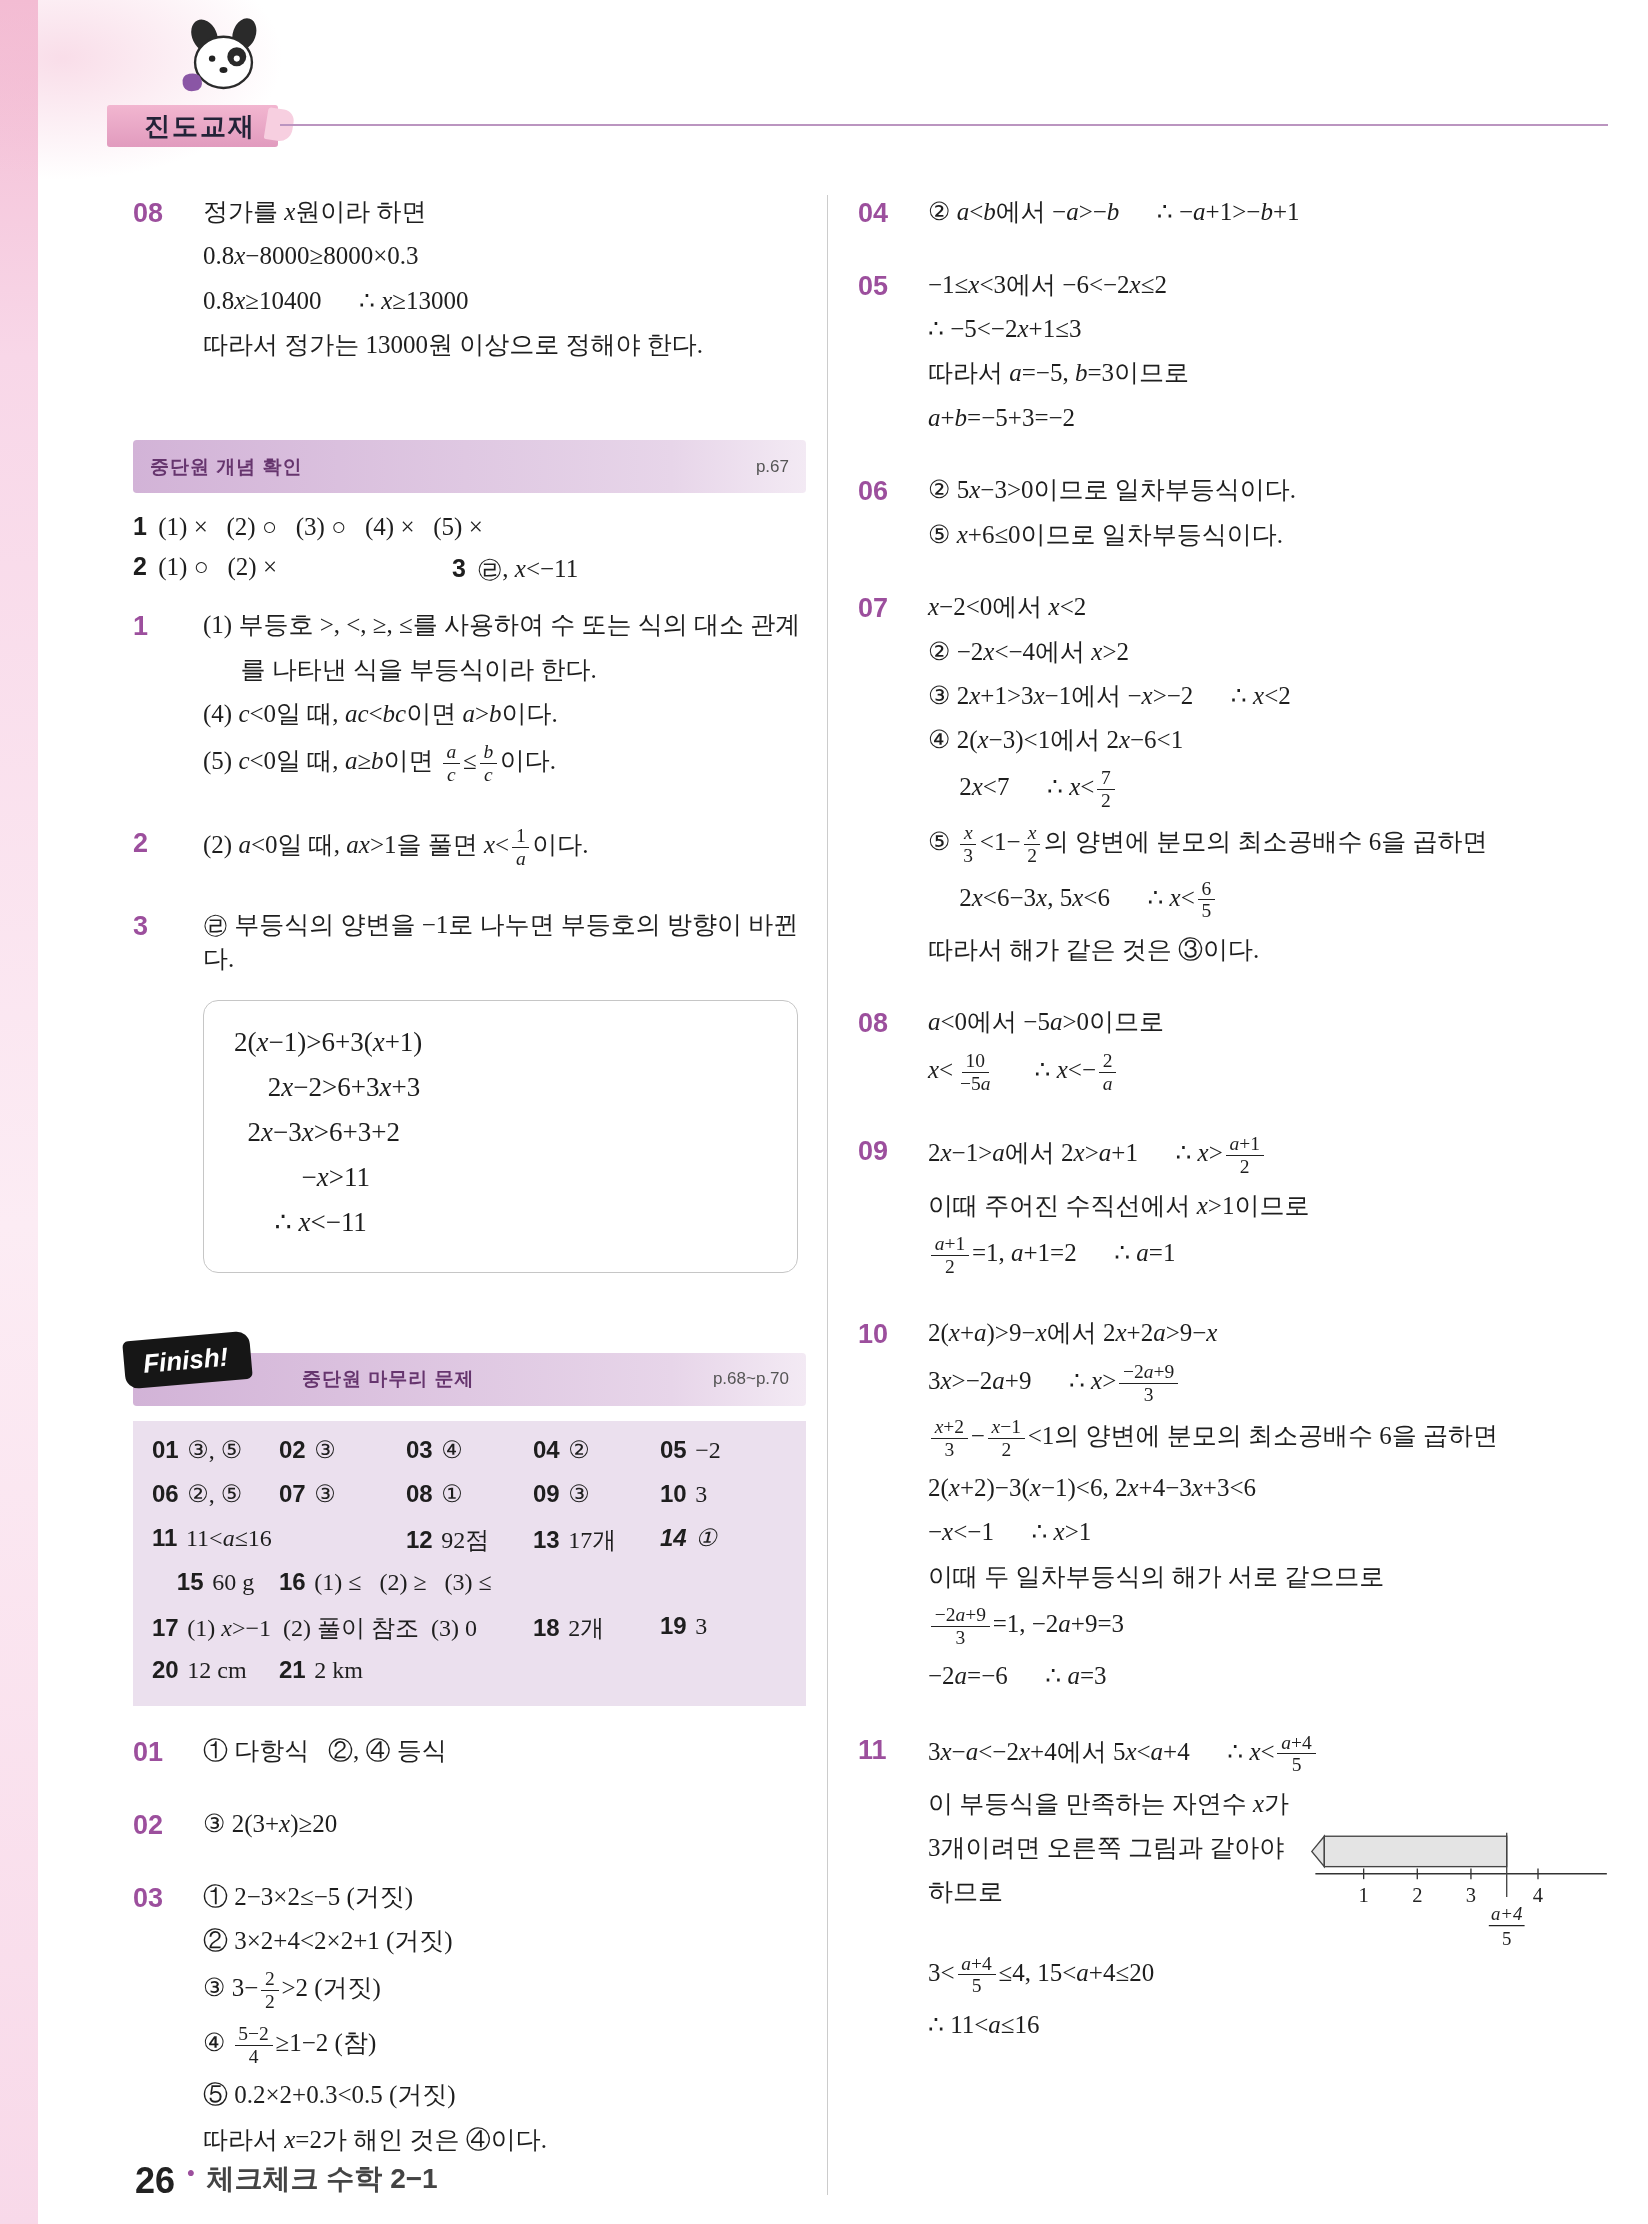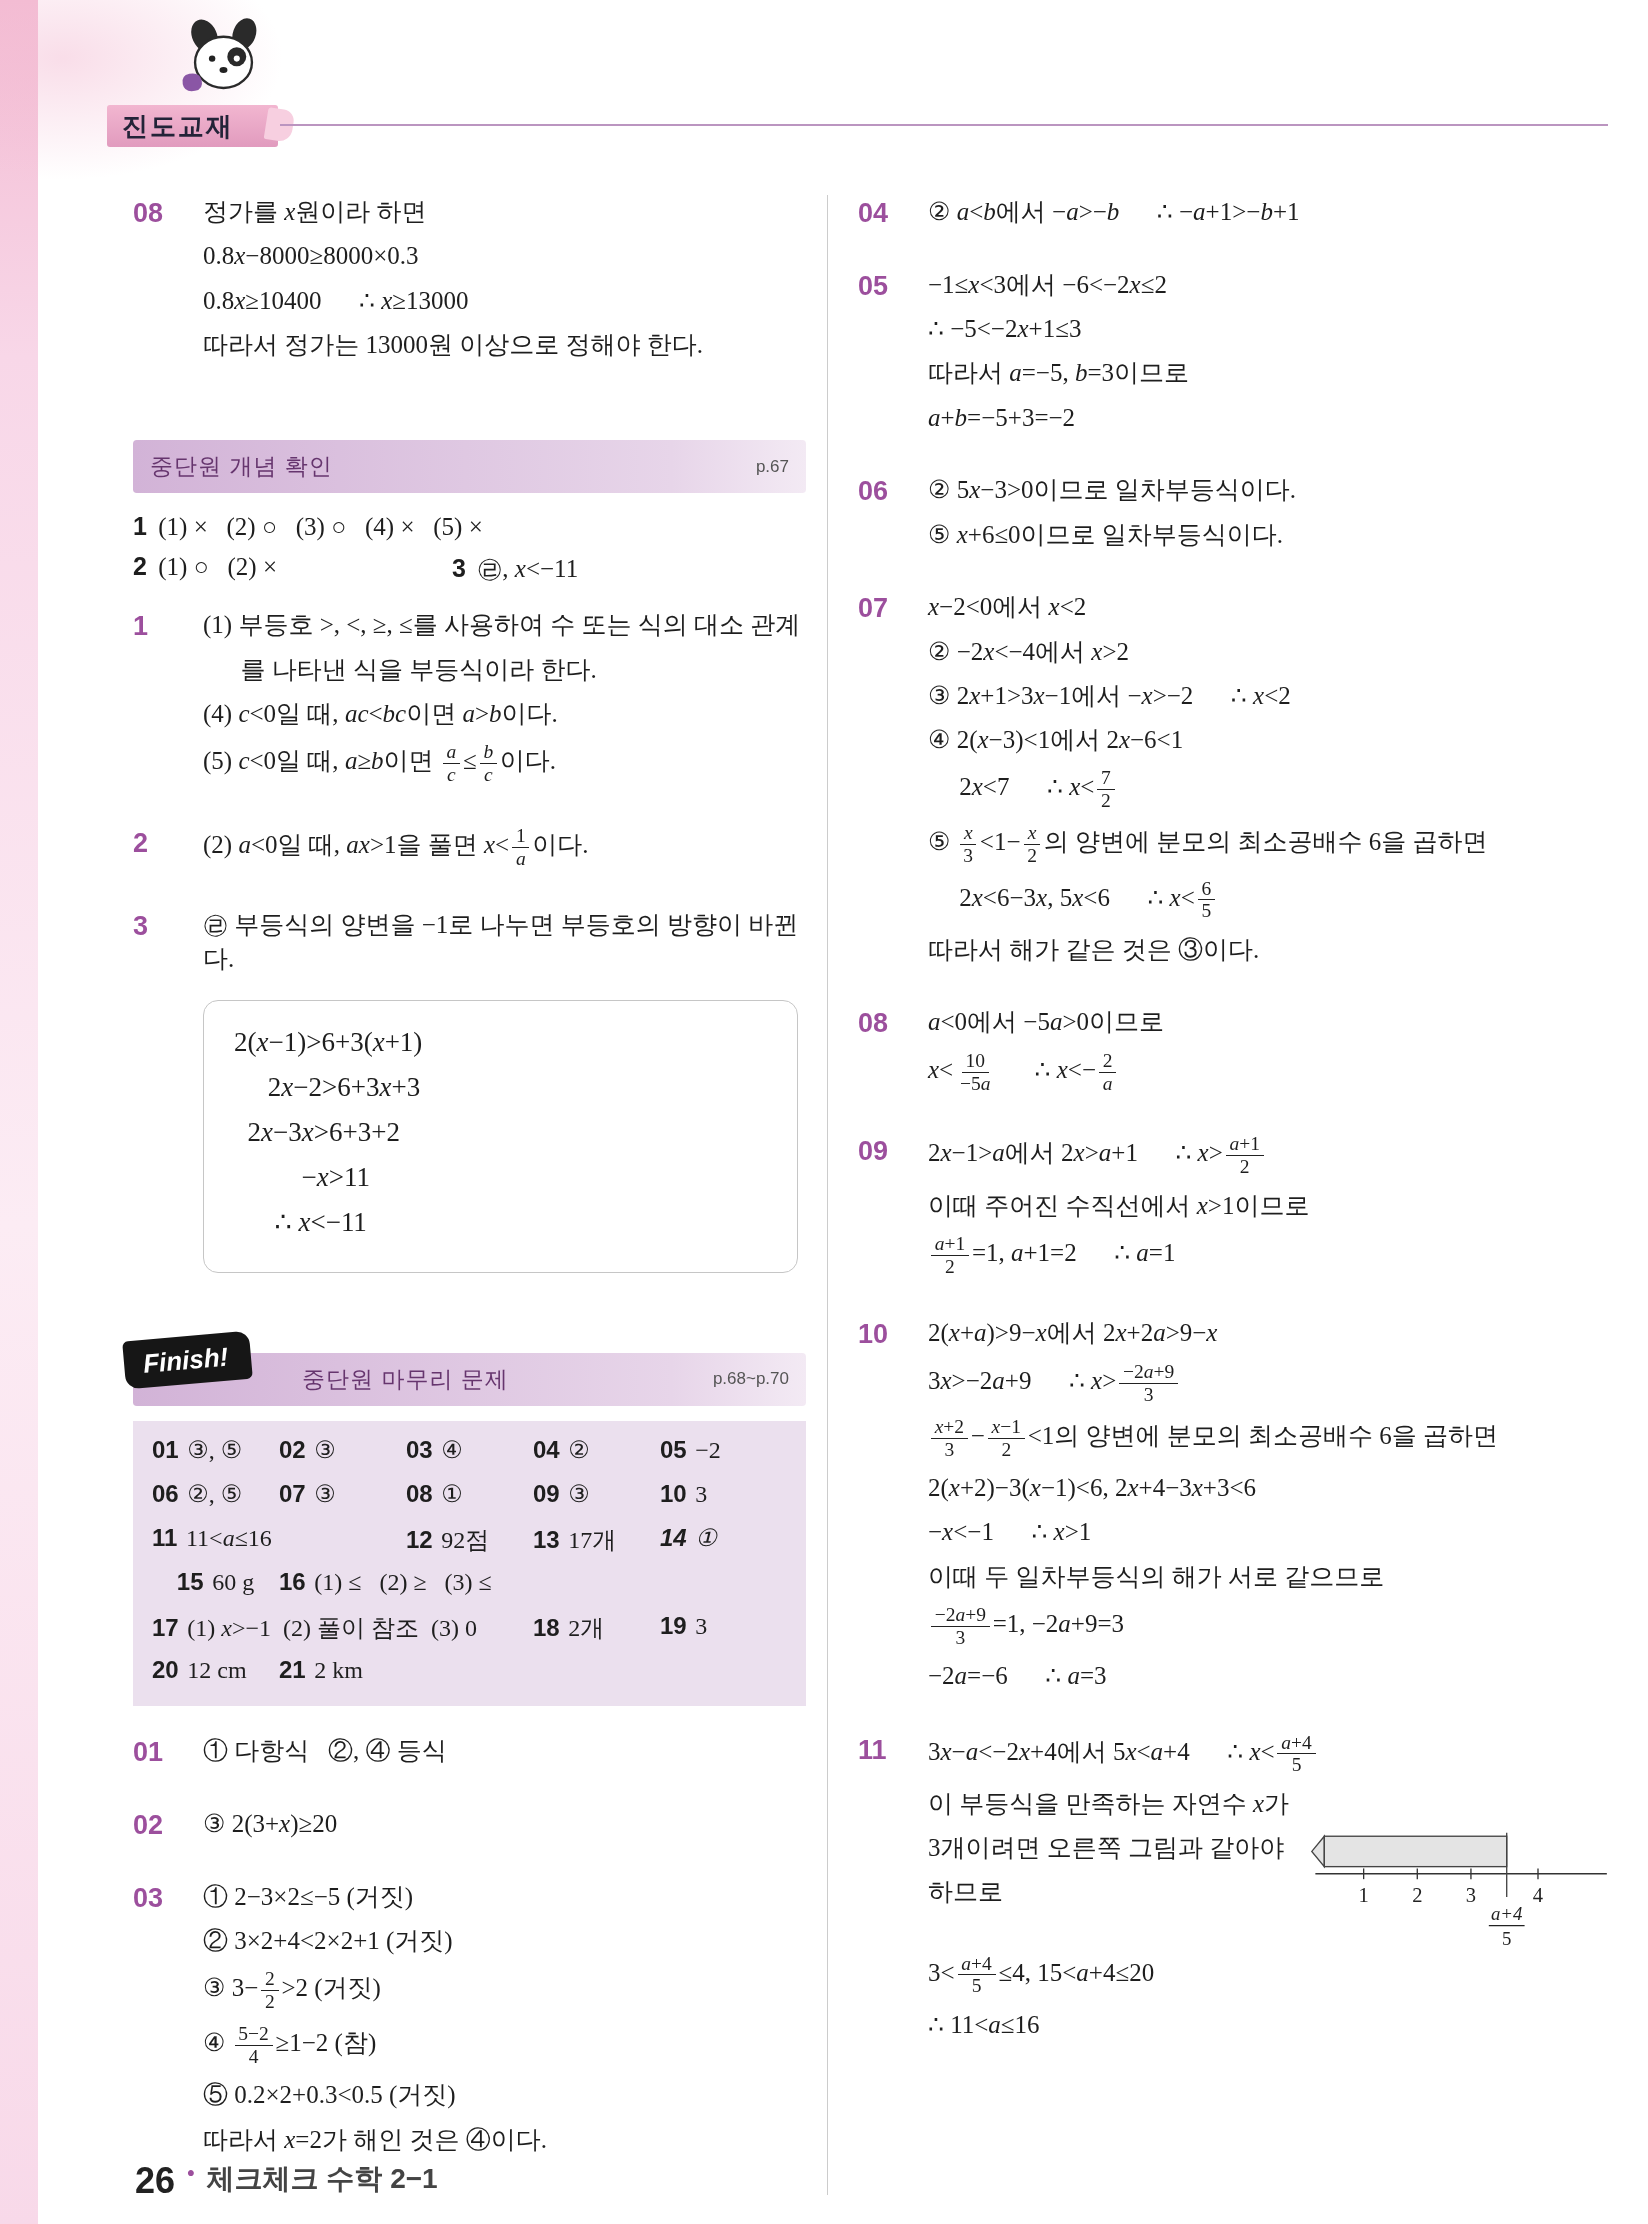--- a/index.html
+++ b/index.html
@@ -10,21 +10,21 @@
   .edge-strip { position:absolute; left:0; top:0; bottom:0; width:38px;
     background:linear-gradient(180deg,#f3bcd3 0%,#f8d7e8 16%,#fcecf4 55%,#f8d9e9 100%); }
   .corner-wash { position:absolute; left:0; top:0; width:285px; height:181px;
     background:radial-gradient(ellipse at 22% 32%, rgba(243,188,211,0.50), rgba(243,188,211,0) 70%); }
 
   .mascot { position:absolute; left:176px; top:15px; width:95px; height:91px; }
 
   .ribbon { position:absolute; left:107px; top:105px; width:171px; height:42px;
     background:linear-gradient(180deg,#f2b6d0,#e19bbe); border-radius:2.9px;
     display:flex; align-items:center; padding-left:15px;
-    font-family:"Liberation Sans", sans-serif; font-weight:bold; font-size:26px; color:#232338; letter-spacing:1.9px; }
+    font-family:"Liberation Sans", sans-serif; font-weight:bold; font-size:26px; color:#232338; letter-spacing:1.9px;justify-content:center; }
   .ribbon-fold { position:absolute; right:-15px; top:3.8px; width:27px; height:32px;
     background:#f7cfe0; border-radius:3.8px 11.4px 13.3px 1.9px; transform:rotate(9deg); }
   .header-rule { position:absolute; left:280px; top:124px; width:1328px; height:1.9px; background:#bb95c0; }
 
   .content { position:absolute; left:133px; top:195px; right:34px; display:flex; align-items:stretch; }
   .col-left { flex:0 0 673px; width:673px; }
   .col-right { flex:1; margin-left:21px; padding-left:30px; border-left:1px solid #cccccc; }
 
   .prob { display:flex; margin-bottom:28.5px; }
   .pnum { flex:0 0 70px; font-family:"Liberation Sans", sans-serif; font-weight:bold;
@@ -33,21 +33,21 @@
   .mline { white-space:pre-wrap; line-height:1.35; margin-bottom:10.5px; }
   i { font-family:"Liberation Serif", serif; font-style:italic; }
 
   .frac { display:inline-flex; flex-direction:column; align-items:center; vertical-align:middle;
     font-size:0.78em; line-height:1.12; margin:0 2.9px; }
   .fnum { padding:0 3.8px; border-bottom:1.5px solid #222; }
   .fden { padding:0 3.8px; }
 
   .secbar { display:flex; align-items:center; height:53px; border-radius:3.8px; padding:0 17px;
     background:linear-gradient(90deg,#d2b3d7 0%,#e7d5e9 80%,#f3eaf4 100%); margin:11.4px 0 19px; }
-  .sectitle { font-family:"Liberation Sans", sans-serif; font-weight:normal; font-size:23px; color:#66356e; letter-spacing:1px;text-align:right; }
+  .sectitle { font-family:"Liberation Sans", sans-serif; font-weight:bold; font-size:19px; color:#66356e; letter-spacing:1px;text-align:right; }
   .pref { margin-left:auto; font-family:"Liberation Sans", sans-serif; font-size:17px; color:#555; }
 
   .anskey { margin:1.9px 0 23px; font-size:25px; }
   .ansrow { display:flex; margin-bottom:11.4px; }
   .ansitem { display:inline-flex; gap:11.4px; align-items:baseline; }
   .anskey .ansitem:first-child { min-width:319px; }
   .ansnum { font-weight:bold; font-family:"Liberation Sans", sans-serif; }
   .ansval { white-space:pre-wrap; }
 
   .solbox { border:1.9px solid #c6c6c6; border-radius:15px; padding:23px 30px;

